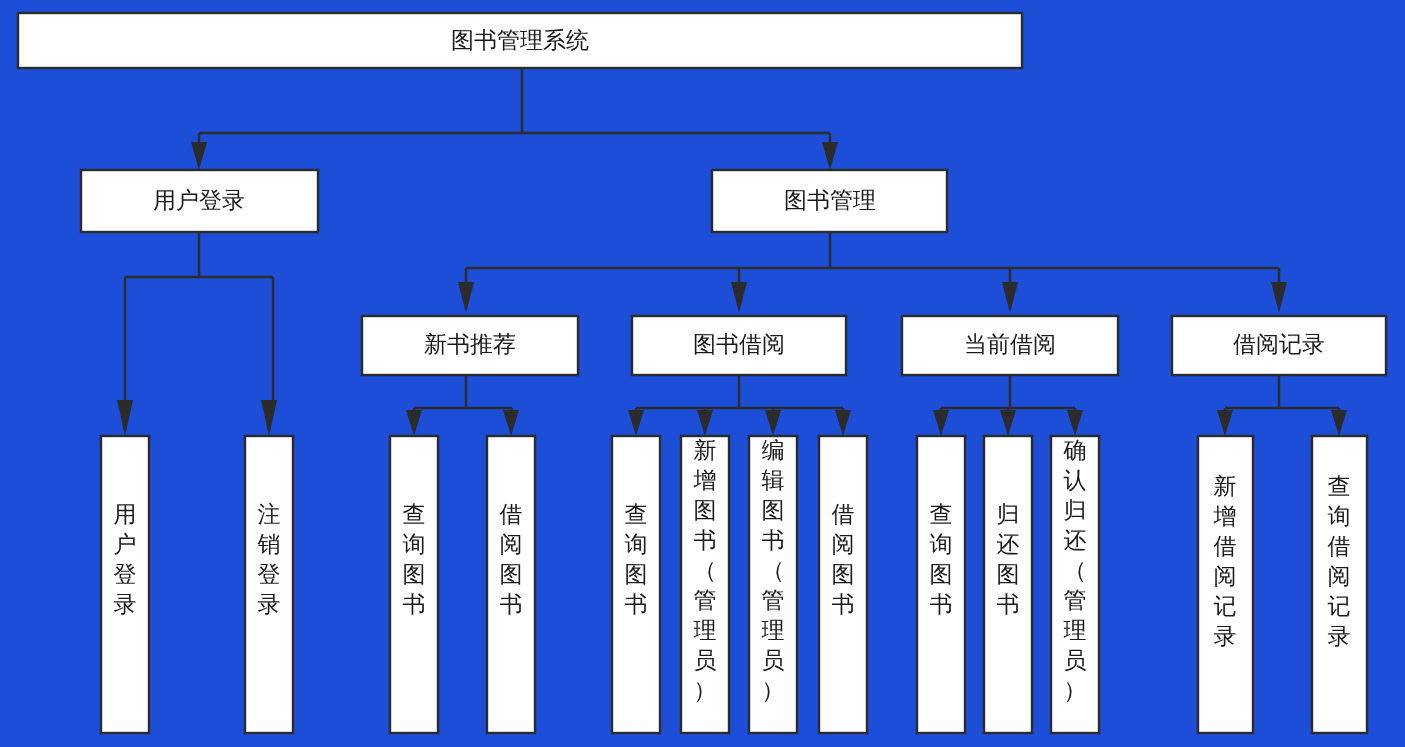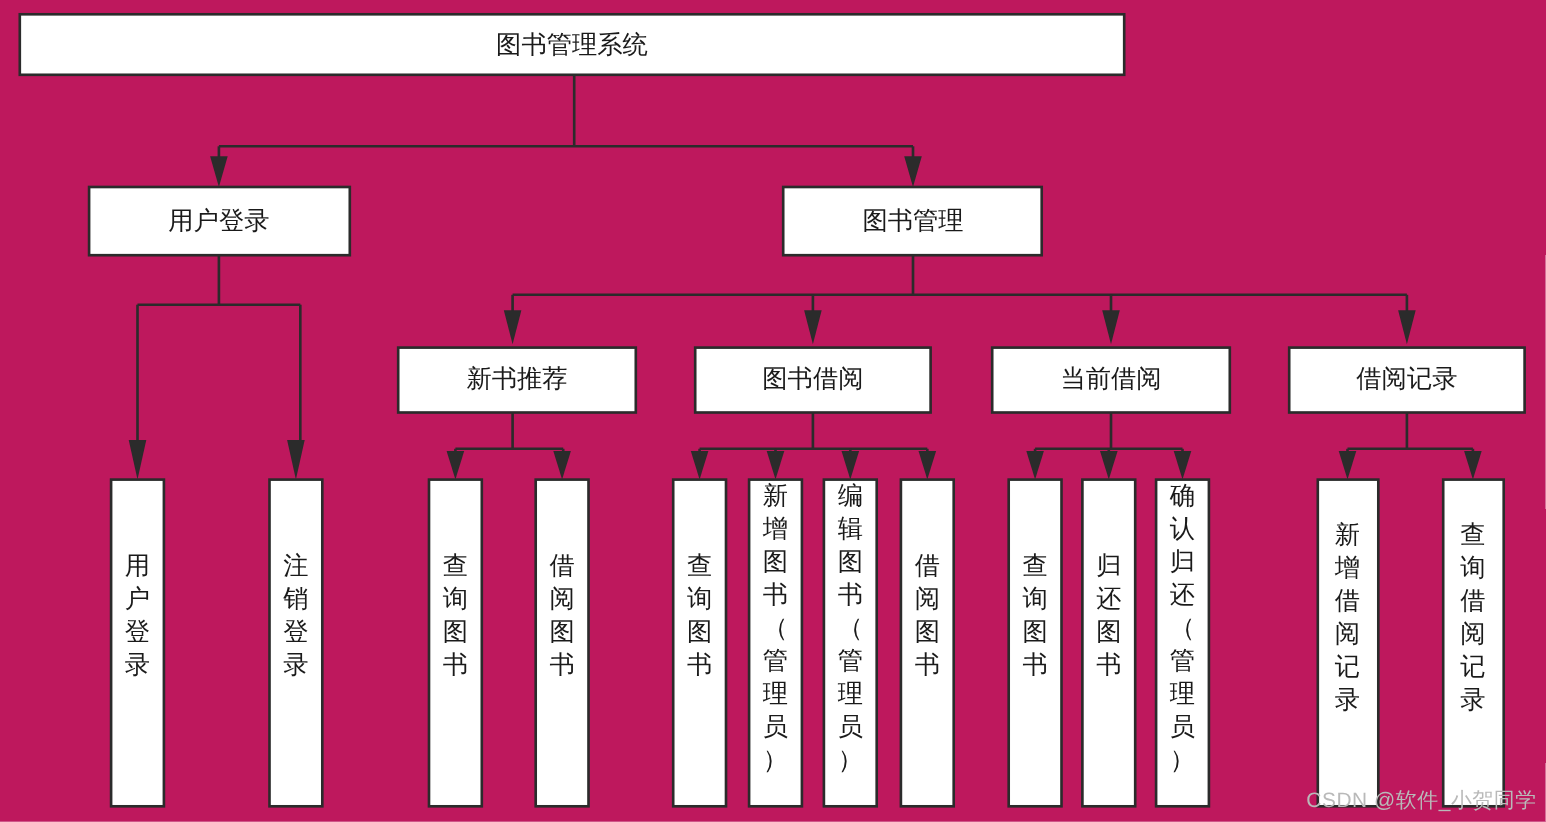--- a/index.html
+++ b/index.html
@@ -10,21 +10,21 @@
   body {
     width: 1405px;
     height: 747px;
     font-family: "Liberation Sans", "DejaVu Sans", sans-serif;
     overflow: hidden;
   }
   #diagram-root {
     position: relative;
     width: 1405px;
     height: 747px;
-    background: #be185d;
+    background: #1d4ed8;
   }
   svg.diagram-svg {
     position: absolute;
     left: 0;
     top: 0;
     width: 1405px;
     height: 747px;
     display: block;
   }
   .node-rect {
@@ -228,14 +228,13 @@
       <rect class="node-rect" x="1198" y="436" width="55" height="297"></rect>
       <text class="node-label-v" x="1225" y="494"><tspan x="1225" y="494">新</tspan><tspan x="1225" y="524">增</tspan><tspan x="1225" y="554">借</tspan><tspan x="1225" y="584">阅</tspan><tspan x="1225" y="614">记</tspan><tspan x="1225" y="644">录</tspan></text>
     </g>
     <g>
       <rect class="node-rect" x="1312" y="436" width="55" height="297"></rect>
       <text class="node-label-v" x="1339" y="494"><tspan x="1339" y="494">查</tspan><tspan x="1339" y="524">询</tspan><tspan x="1339" y="554">借</tspan><tspan x="1339" y="584">阅</tspan><tspan x="1339" y="614">记</tspan><tspan x="1339" y="644">录</tspan></text>
     </g>
 
   </svg>
 
-  <div class="watermark">CSDN @软件_小贺同学</div>
 </div>
 
 </body></html>

